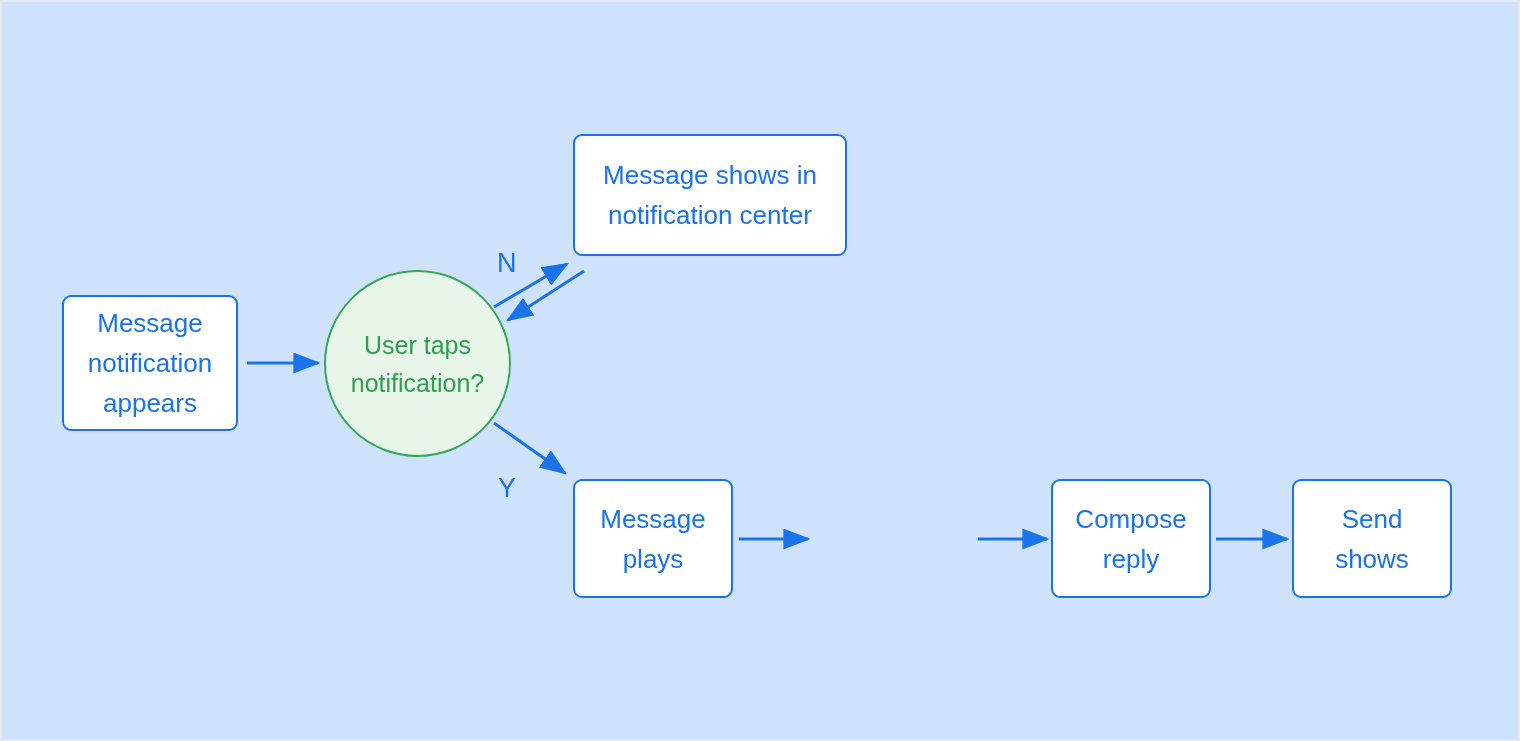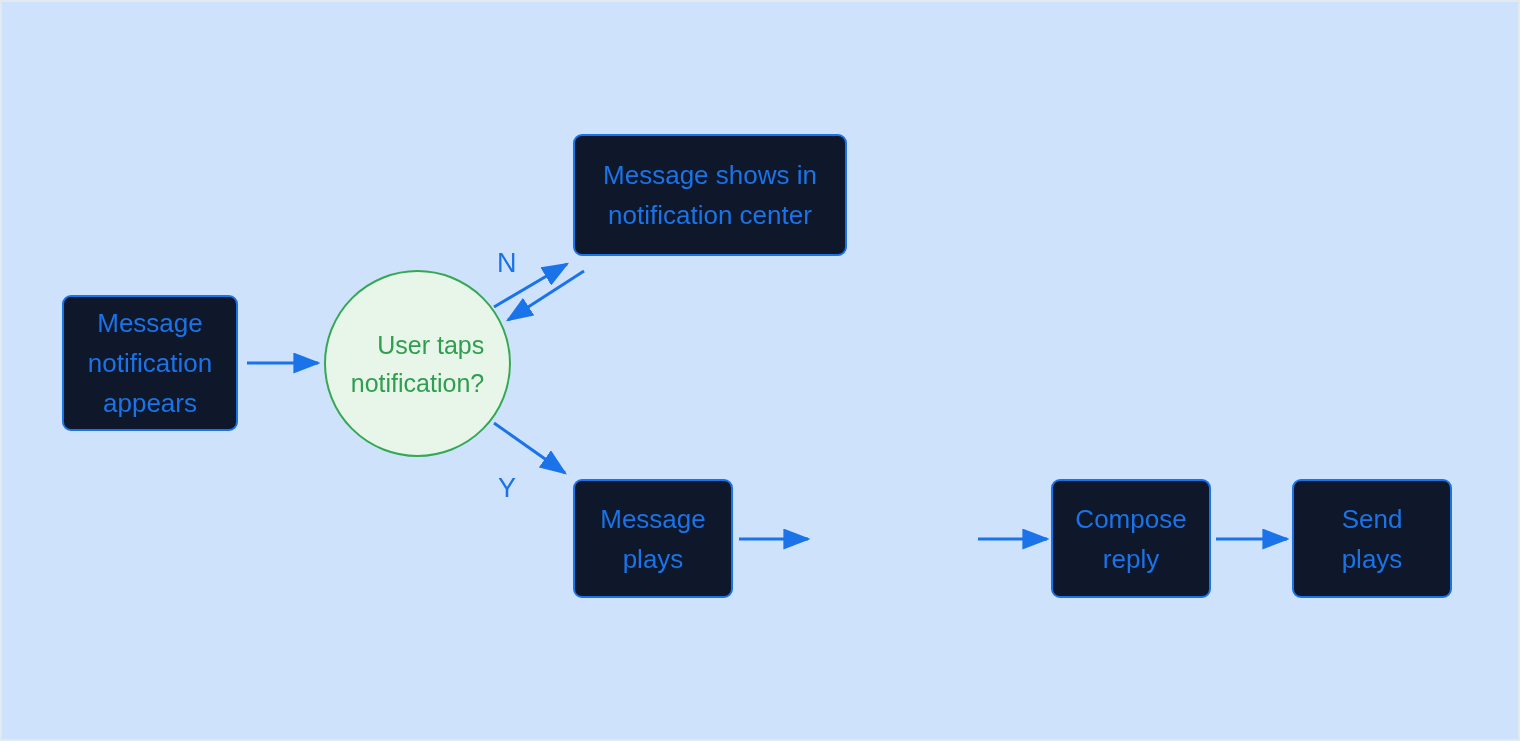--- a/index.html
+++ b/index.html
@@ -30,21 +30,21 @@
   }
   .node {
     position: absolute;
     box-sizing: border-box;
     display: flex;
     align-items: center;
     justify-content: center;
     text-align: center;
   }
   .node-box {
-    background: #0f172a;
+    background: #ffffff;
     border: 2px solid #1a73e8;
     border-radius: 9px;
     color: #1a73e8;
     font-size: 26px;
     line-height: 40px;
   }
   .node-circle {
     background: #e8f5e9;
     border: 2px solid #34a853;
     border-radius: 50%;
@@ -90,21 +90,21 @@
 
     <line x1="1214" y1="537" x2="1285" y2="537" stroke="#1a73e8" stroke-width="3" marker-end="url(#arrowhead)"></line>
   </svg>
 
   <div class="node node-box" style="left:60px; top:293px; width:176px; height:136px;">
     <span class="node-label">Message
 notification
 appears</span>
   </div>
 
-  <div class="node node-circle" style="left:322px; top:268px; width:187px; height:187px;text-align:right;">
+  <div class="node node-circle" style="left:322px; top:268px; width:187px; height:187px;">
     <span class="node-label">User taps
 notification?</span>
   </div>
 
   <div class="node node-box" style="left:571px; top:132px; width:274px; height:122px;">
     <span class="node-label">Message shows in
 notification center</span>
   </div>
 
   <div class="node node-box" style="left:571px; top:477px; width:160px; height:119px;">
@@ -113,21 +113,21 @@
   </div>
 
 
   <div class="node node-box" style="left:1049px; top:477px; width:160px; height:119px;">
     <span class="node-label">Compose
 reply</span>
   </div>
 
   <div class="node node-box" style="left:1290px; top:477px; width:160px; height:119px;">
     <span class="node-label">Send
-plays</span>
+shows</span>
   </div>
 
   <div class="edge-label" style="left:495px; top:246px;">
     <span>N</span>
   </div>
 
   <div class="edge-label" style="left:496px; top:471px;">
     <span>Y</span>
   </div>
 

